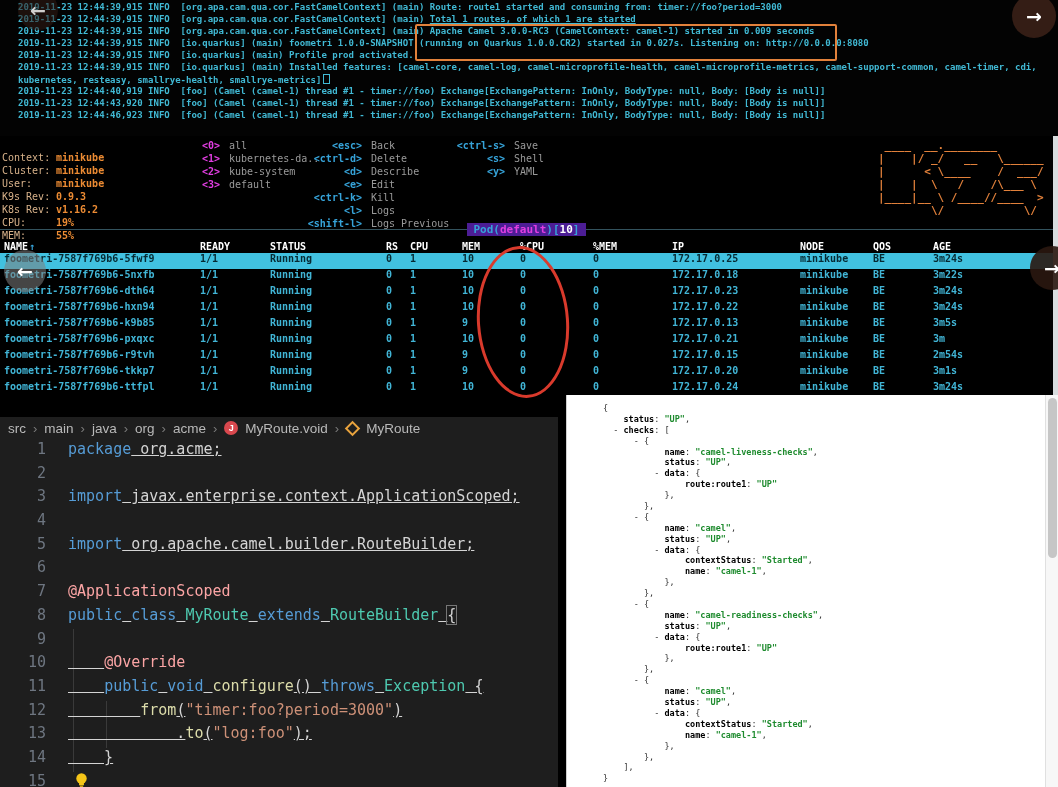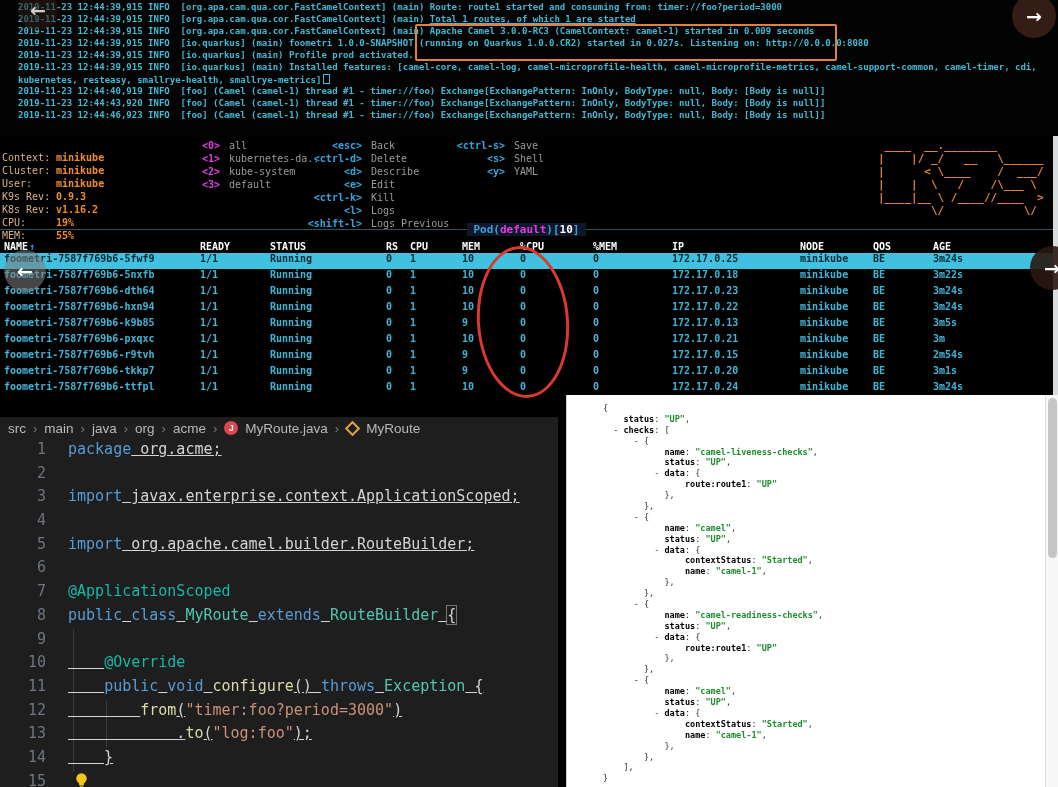--- a/index.html
+++ b/index.html
@@ -26,21 +26,21 @@
   .hkrow{height:13px;line-height:13px;white-space:pre;}
   .hkey{display:inline-block;text-align:right;font-weight:bold;}
   #k9s-namespaces .hkey{width:24px;color:#e13de1;}
   #k9s-menu-a .hkey{width:74px;color:#36a3d9;}
   #k9s-menu-b .hkey{width:60px;color:#36a3d9;}
   .hlabel{color:#9a9a9a;margin-left:9px;}
   #k9s-logo{position:absolute;left:878px;top:3px;color:#e2813b;font:bold 11px "DejaVu Sans Mono",monospace;}
   .logoline{height:13px;line-height:13px;white-space:pre;}
   .divline{position:absolute;left:0;top:93px;width:1053px;border-top:1px solid #33535e;}
   #pod-title{position:absolute;left:0;top:87px;width:1053px;text-align:center;font:bold 11px "DejaVu Sans Mono",monospace;height:13px;line-height:13px;}
-  #pod-title-text{background:#0f172a;padding:0 7px;}
+  #pod-title-text{background:#4c1d95;padding:0 7px;}
   .pt-cy{color:#36a3d9;} .pt-mg{color:#e13de1;} .pt-wh{color:#fff;}
 
   
   .podgrid{display:grid;grid-template-columns:196px 70px 120px 24px 52px 58px 73px 65px 130px 73px 60px 132px;}
   #pod-header{position:absolute;left:0;top:104px;width:1053px;color:#fff;font:bold 10px "DejaVu Sans Mono",monospace;height:13px;line-height:13px;}
   #pod-rows{position:absolute;left:0;top:117px;width:1053px;}
   .prow{height:16px;line-height:14px;color:#41b5d6;font:600 10px "DejaVu Sans Mono",monospace;}
   .prow.sel{background:#41c1e0;color:#062a33;}
   .pcell{white-space:pre;overflow:hidden;padding-left:4px;}
   .c3,.c4,.c5,.c6,.c7{text-align:left;padding-left:0;padding-right:2px;}
@@ -62,21 +62,21 @@
   #editor{position:absolute;left:0;top:417px;width:558px;height:392px;background:#1e1e1e;overflow:hidden;}
   #editor-breadcrumb{position:absolute;left:8px;top:0;height:22px;display:flex;align-items:center;gap:7px;color:#b9b9b9;font:13.5px "Liberation Sans",sans-serif;white-space:nowrap;}
   .bsep{color:#7a7a7a;font-size:13px;}
   .bitem{}
   .jicon{display:inline-block;width:14px;height:14px;border-radius:50%;background:#d9484e;color:#fff;font:bold 9px/14px "Liberation Sans",sans-serif;text-align:center;}
   .cicon{display:inline-block;width:7px;height:7px;border:2px solid #e8a33e;transform:rotate(45deg);margin:0 1px;}
   #code-lines{position:absolute;left:0;top:23px;width:566px;}
   .cline{display:flex;height:23.7px;line-height:23.7px;white-space:pre;font:15px "DejaVu Sans Mono",monospace;}
   .lnum{flex:none;width:46px;text-align:right;color:#6e7681;}
   .ccode{margin-left:22px;}
-  .tk-kw{color:#569cd6;margin-top:24px;} .tk-ty{color:#4ec9b0;} .tk-ann{color:#14b8a6;}
+  .tk-kw{color:#569cd6;margin-top:24px;} .tk-ty{color:#4ec9b0;} .tk-ann{color:#fca5a5;}
   .tk-fn{color:#dcdcaa;} .tk-str{color:#ce9178;} .tk-pl{color:#d4d4d4;text-decoration:underline;}
   .tk-brk{color:#d4d4d4;outline:1px solid #767676;}
   .iguide{position:absolute;border-left:1px solid #3a3a3a;}
   #iguide1{left:73px;top:212px;height:143px;}
   #iguide2{left:106px;top:284px;height:47px;}
   #bulb-icon{position:absolute;left:74px;top:355px;width:15px;height:17px;}
   #editor-hscroll{position:absolute;left:75px;top:380px;width:113px;height:9px;background:#5a5a5a;border-radius:5px;}
 
   
   #jsonpanel{position:absolute;left:566px;top:395px;width:492px;height:392px;background:#fff;border-left:1px solid #cfcfcf;overflow:hidden;}
@@ -316,21 +316,21 @@
         <span class="bsep">›</span>
         <span class="bitem">main</span>
         <span class="bsep">›</span>
         <span class="bitem">java</span>
         <span class="bsep">›</span>
         <span class="bitem">org</span>
         <span class="bsep">›</span>
         <span class="bitem">acme</span>
         <span class="bsep">›</span>
         <span class="jicon">J</span>
-        <span class="bitem">MyRoute.java</span>
+        <span class="bitem">MyRoute.void</span>
         <span class="bsep">›</span>
         <span class="cicon"></span>
         <span class="bitem">MyRoute</span>
       </div>
     <div id="iguide1" class="iguide"></div>
     <div id="iguide2" class="iguide"></div>
     <div id="code-lines">
         <div class="cline"><span class="lnum">1</span><span class="ccode"><span class="tk-kw">package</span><span class="tk-pl"> org.acme;</span></span></div>
         <div class="cline"><span class="lnum">2</span><span class="ccode"></span></div>
         <div class="cline"><span class="lnum">3</span><span class="ccode"><span class="tk-kw">import</span><span class="tk-pl"> javax.enterprise.context.ApplicationScoped;</span></span></div>

